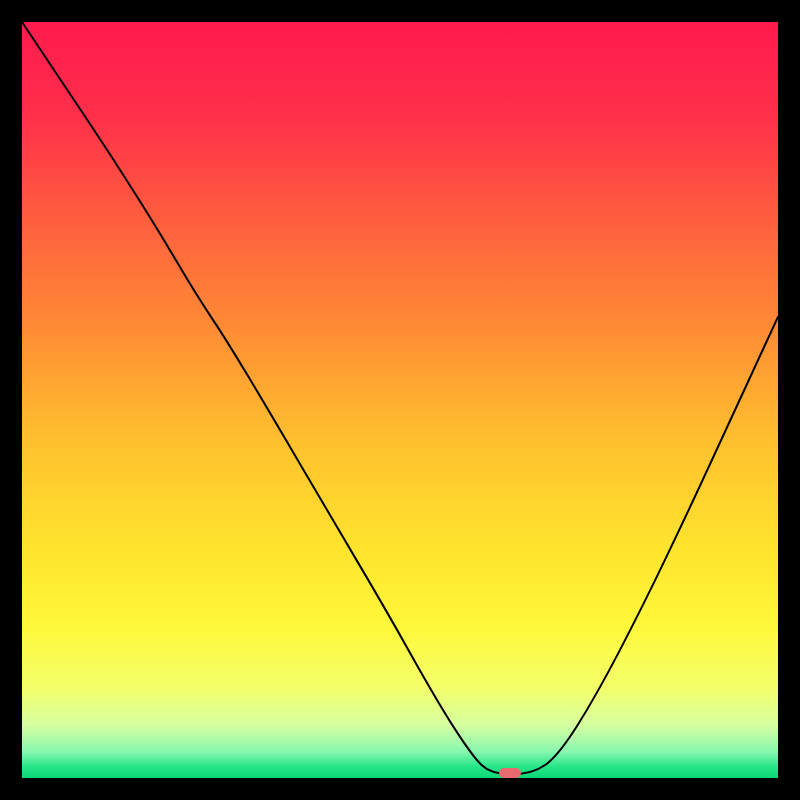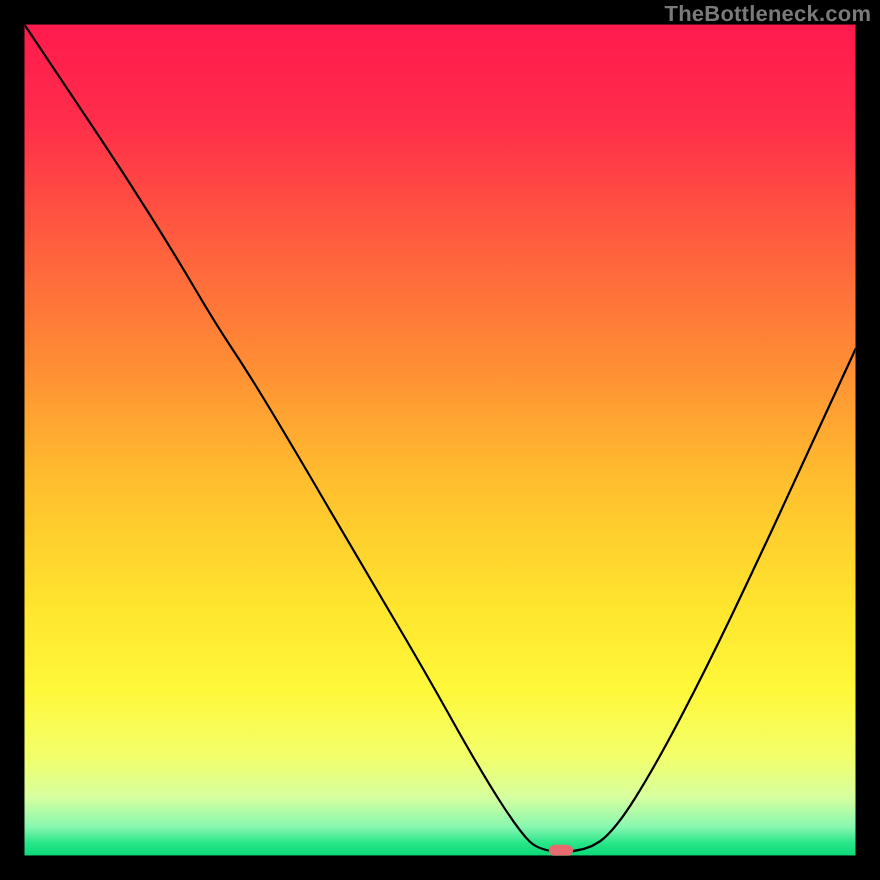--- a/index.html
+++ b/index.html
@@ -81,14 +81,13 @@
       <rect x="0" y="0" width="756" height="756" fill="url(#bg-grad)"></rect>
     </svg>
 
     <svg class="curve-svg" viewBox="0 0 756 756" preserveAspectRatio="none">
       <path id="curve-path" fill="none" stroke="#000000" stroke-width="2" stroke-linejoin="round" stroke-linecap="round" d="M 0.00 0.00 Q 0.00 0.00 22.68 34.02 Q 45.36 68.04 68.04 102.06 Q 90.72 136.08 113.40 171.99 Q 136.08 207.90 154.98 240.03 Q 173.88 272.16 189.00 294.84 Q 204.12 317.52 226.80 355.32 Q 249.48 393.12 275.94 438.48 Q 302.40 483.84 332.64 534.87 Q 362.88 585.90 389.34 633.15 Q 415.80 680.40 432.81 706.86 Q 449.82 733.32 459.27 742.77 Q 468.72 752.22 489.51 752.22 Q 510.30 752.22 523.53 742.77 Q 536.76 733.32 555.66 703.08 Q 574.56 672.84 597.24 629.37 Q 619.92 585.90 642.60 538.65 Q 665.28 491.40 687.96 442.26 Q 710.64 393.12 733.32 343.98 T 756.00 294.84"></path>
     </svg>
 
     <div class="marker" id="marker" style="background: rgb(231, 106, 111); left: 64.5%; top: 99.3%;"></div>
   </div>
 
-  <div class="watermark">TheBottleneck.com</div>
 </div>
 
 </body></html>

